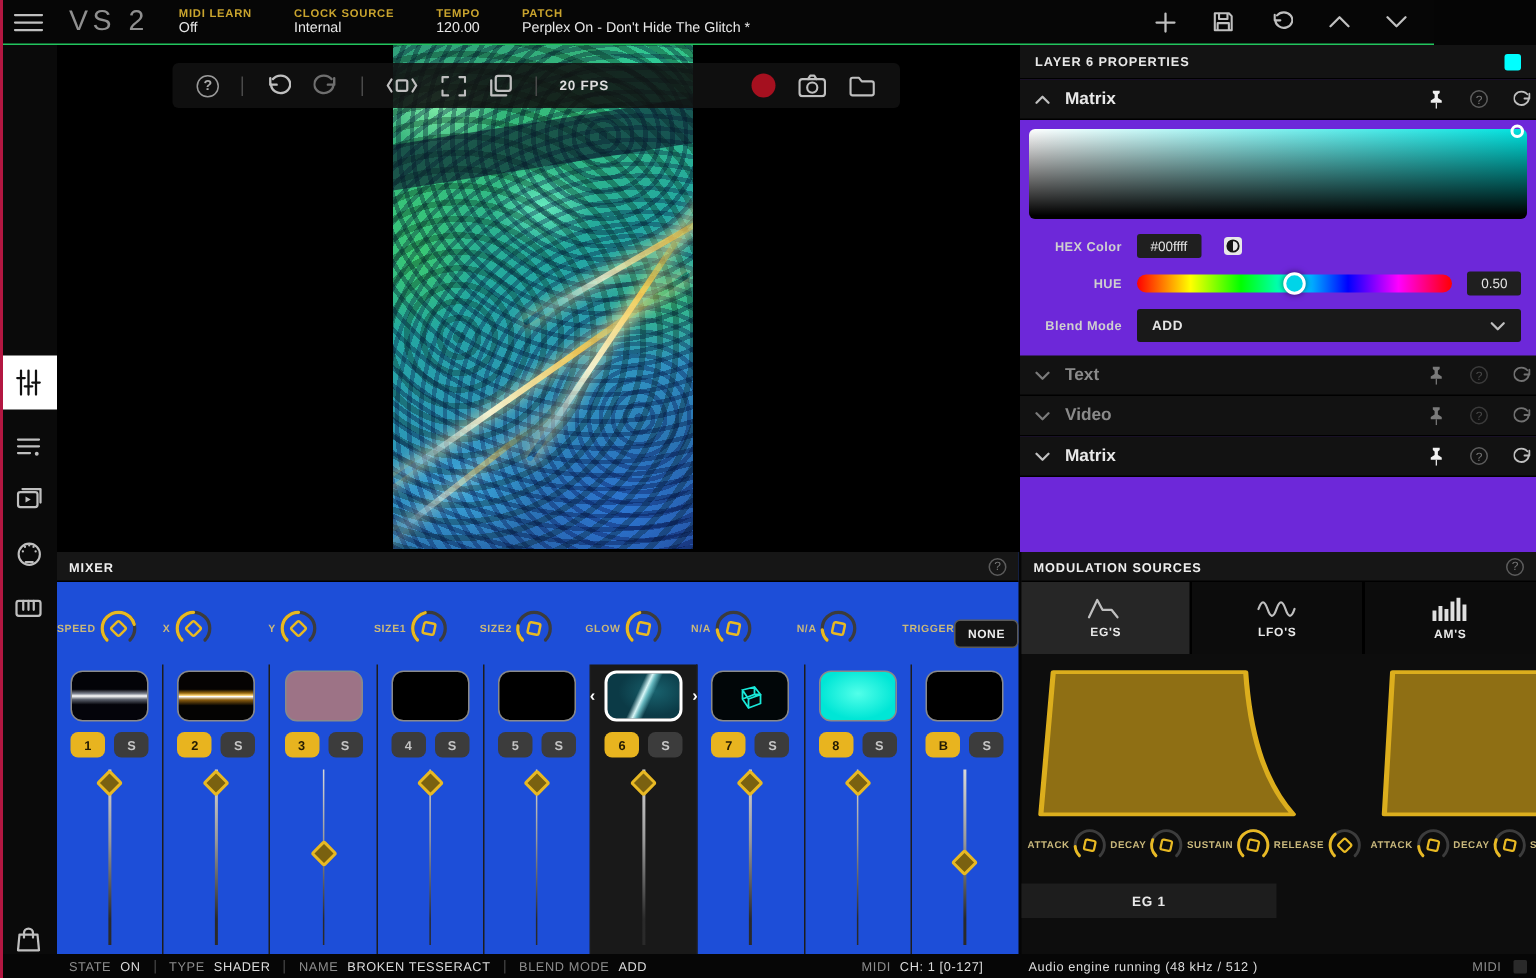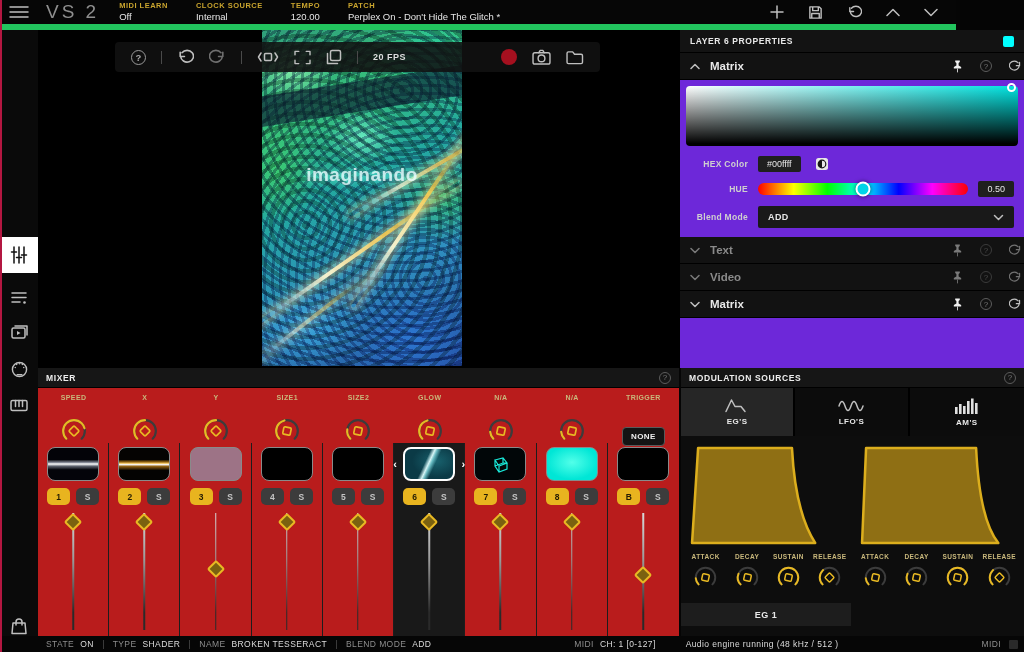--- a/index.html
+++ b/index.html
@@ -3,21 +3,21 @@
 <meta charset="utf-8">
 <style>
   html,body{margin:0;padding:0;background:#000;}
   *{box-sizing:border-box;font-family:"Liberation Sans",sans-serif;}
   #app{position:relative;width:1024px;height:652px;background:#050505;overflow:hidden;color:#ddd;}
   .ni{pointer-events:none;}
   svg{display:block;}
   .icon{stroke:#bfbfbf;fill:none;stroke-width:1.5;stroke-linecap:round;stroke-linejoin:round;}
 
   
-  #topbar{position:absolute;left:0;top:0;width:956px;height:30px;background:#060606;display:flex;align-items:center;border-bottom:6px solid #22c55e;}
+  #topbar{position:absolute;left:0;top:0;width:956px;height:30px;background:#060606;display:flex;align-items:center;border-bottom:1px solid #22c55e;}
   #hamburger{width:38px;height:30px;display:flex;align-items:center;justify-content:center;}
   #logo{color:#8f8f8f;font-size:19px;letter-spacing:3px;font-weight:400;margin:0 20px 0 8px;}
   .tfield{display:flex;flex-direction:column;justify-content:center;margin-right:28px;line-height:1.25;}
   .tfield .lab{font-size:7.5px;font-weight:bold;color:#c9a42e;letter-spacing:.5px;}
   .tfield .val{font-size:9.5px;color:#e6e6e6;}
   #topbar-right{margin-left:auto;display:flex;align-items:center;gap:24px;padding-right:18px;}
 
   
   #edge-strip{position:absolute;left:0;top:0;width:2px;height:652px;background:#b31741;z-index:50;}
 
@@ -84,26 +84,26 @@
   .valbox{background:#1f1f1f;border-radius:2px;padding:3px 9px;font-size:9px;color:#e5e5e5;}
   #huetrack{position:relative;flex:1;height:12px;border-radius:6px;margin-right:10px;
     background:linear-gradient(to right,#f00,#ff0 17%,#0f0 33%,#0ff 50%,#00f 67%,#f0f 83%,#f00);}
   #huethumb{position:absolute;left:50%;top:50%;transform:translate(-50%,-50%);width:15px;height:15px;
     border:2.5px solid #fff;border-radius:50%;background:#00d4e8;box-shadow:0 0 4px rgba(0,0,0,.6);}
   #blendbox{flex:1;background:#191919;height:22px;border-radius:2px;display:flex;align-items:center;padding:0 10px;}
   #blendbox .bval{font-size:9px;font-weight:bold;color:#e5e5e5;letter-spacing:.4px;}
   #blendbox svg{margin-left:auto;}
 
   
-  #mixer{position:absolute;left:38px;top:368px;width:641px;height:268px;background:#b91c1c;}
+  #mixer{position:absolute;left:38px;top:368px;width:641px;height:268px;background:#1d4ed8;}
   .panhead{height:20px;background:#161616;display:flex;align-items:center;padding:0 8px;border-bottom:1px solid #000;}
   .panhead .ptitle{font-size:8.5px;font-weight:bold;color:#eee;letter-spacing:.6px;}
   .panhead .helpc2{margin-left:auto;}
   #knobrow{display:grid;grid-template-columns:repeat(9,1fr);height:55px;margin-top:3px;}
-  .kcol{display:flex;flex-direction:column;align-items:center;justify-content:space-between;}
+  .kcol{display:flex;flex-direction:row;align-items:center;}
   .klabel{font-size:7px;font-weight:bold;color:#c9b87c;letter-spacing:.4px;margin:3px 0 2px 0;}
   .knob{width:30px;height:30px;}
   .ktrack{fill:none;stroke:#3c3c3c;stroke-width:2.6;stroke-dasharray:75 100;stroke-linecap:round;}
   .kfill{fill:none;stroke:#e8b923;stroke-width:2.6;stroke-linecap:round;}
   .kshape{fill:none;stroke:#e8b923;stroke-width:2;}
   .nonebtn{margin-top:8px;border:1px solid #5a5a5a;border-radius:4px;background:#141414;color:#eee;
     font-size:8px;font-weight:bold;padding:4px 8px;letter-spacing:.4px;}
   #layergrid{display:grid;grid-template-columns:repeat(9,1fr);position:absolute;left:0;top:75px;bottom:0;width:100%;}
   .mcol{border-right:1px solid #1d1d1d;display:flex;flex-direction:column;align-items:center;padding-top:3px;position:relative;}
   .mcol:last-child{border-right:none;}
@@ -255,21 +255,20 @@
   <div id="edge-strip"></div>
 
   <div id="preview">
     <div id="video">
       <div class="swirls ni"></div>
       <div class="band ni"></div>
       <div class="streak ni" id="streak1"></div>
       <div class="streak ni" id="streak2"></div>
       <div class="streak ni" id="streak3"></div>
       <div class="streak ni" id="streak4"></div>
-      <div id="watermark" class="ni">imaginando</div>
     </div>
     <div id="ptoolbar">
       <div class="helpc">?</div>
       <div class="tsep"></div>
       <svg class="icon" width="17" height="17" viewBox="0 0 16 16">
           <path d="M3 3v4h4"></path>
           <path d="M3.5 7a6 5.5 0 1 0 1.2-3.5"></path>
         </svg>
       <svg class="icon" style="opacity:.55" width="17" height="17" viewBox="0 0 16 16">
           <path d="M13 3v4H9"></path>

